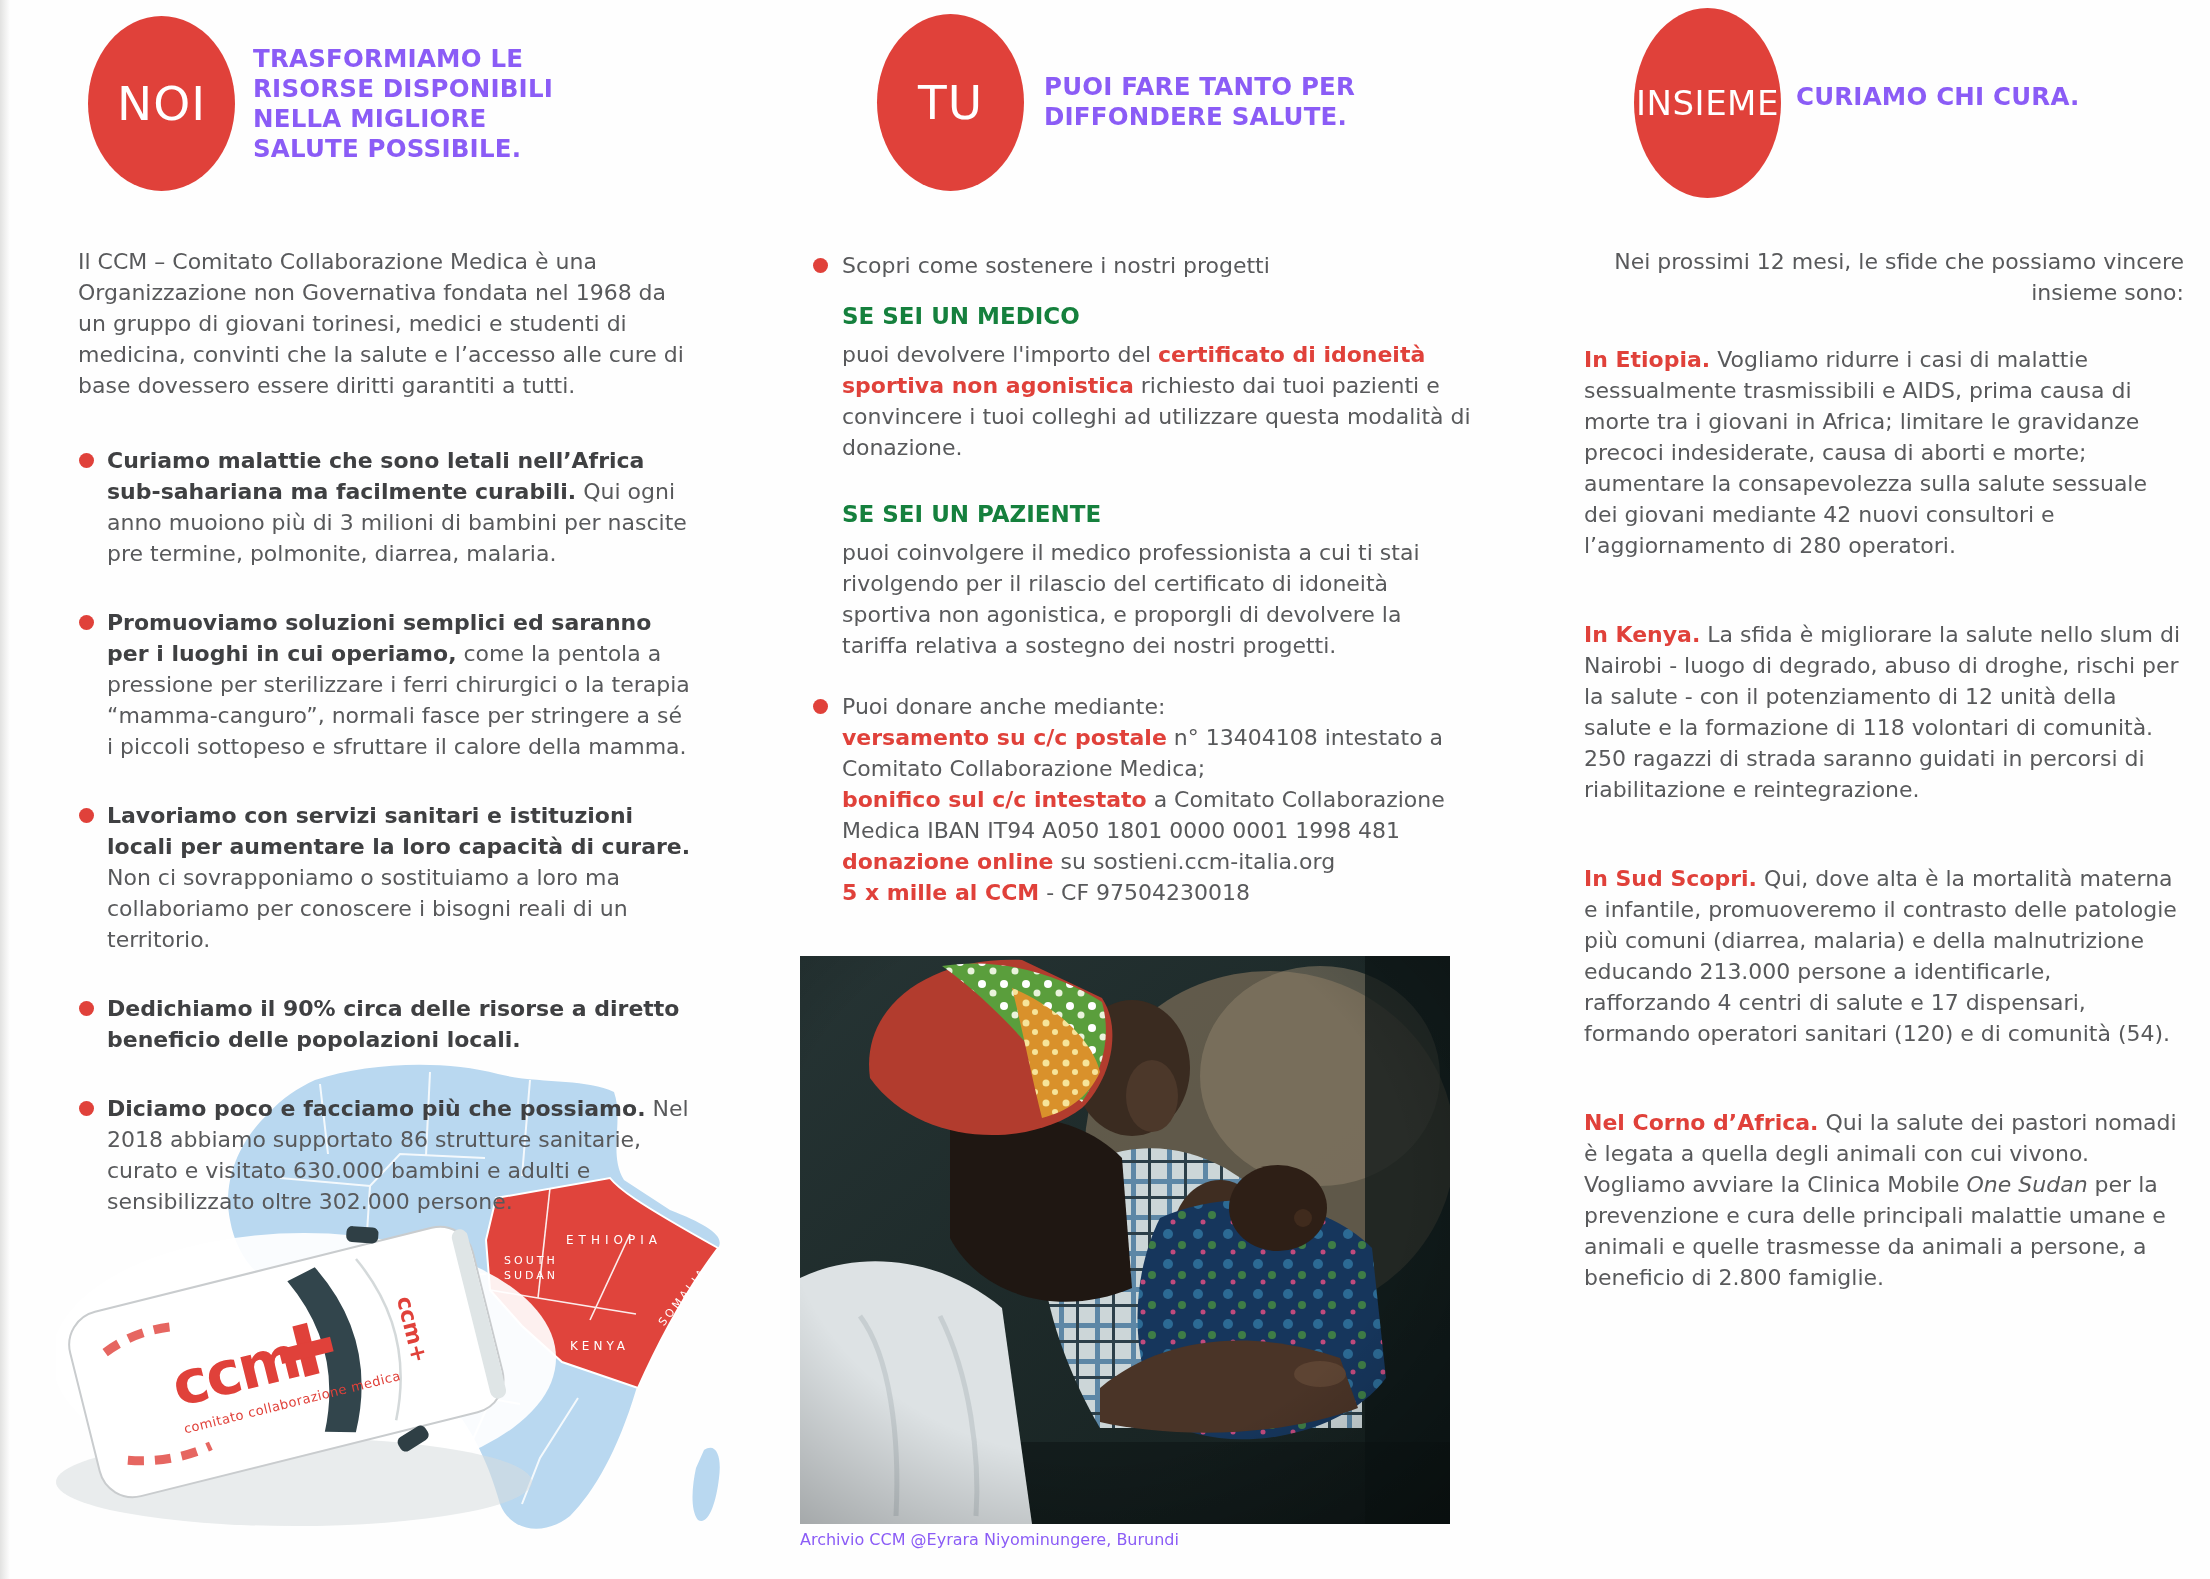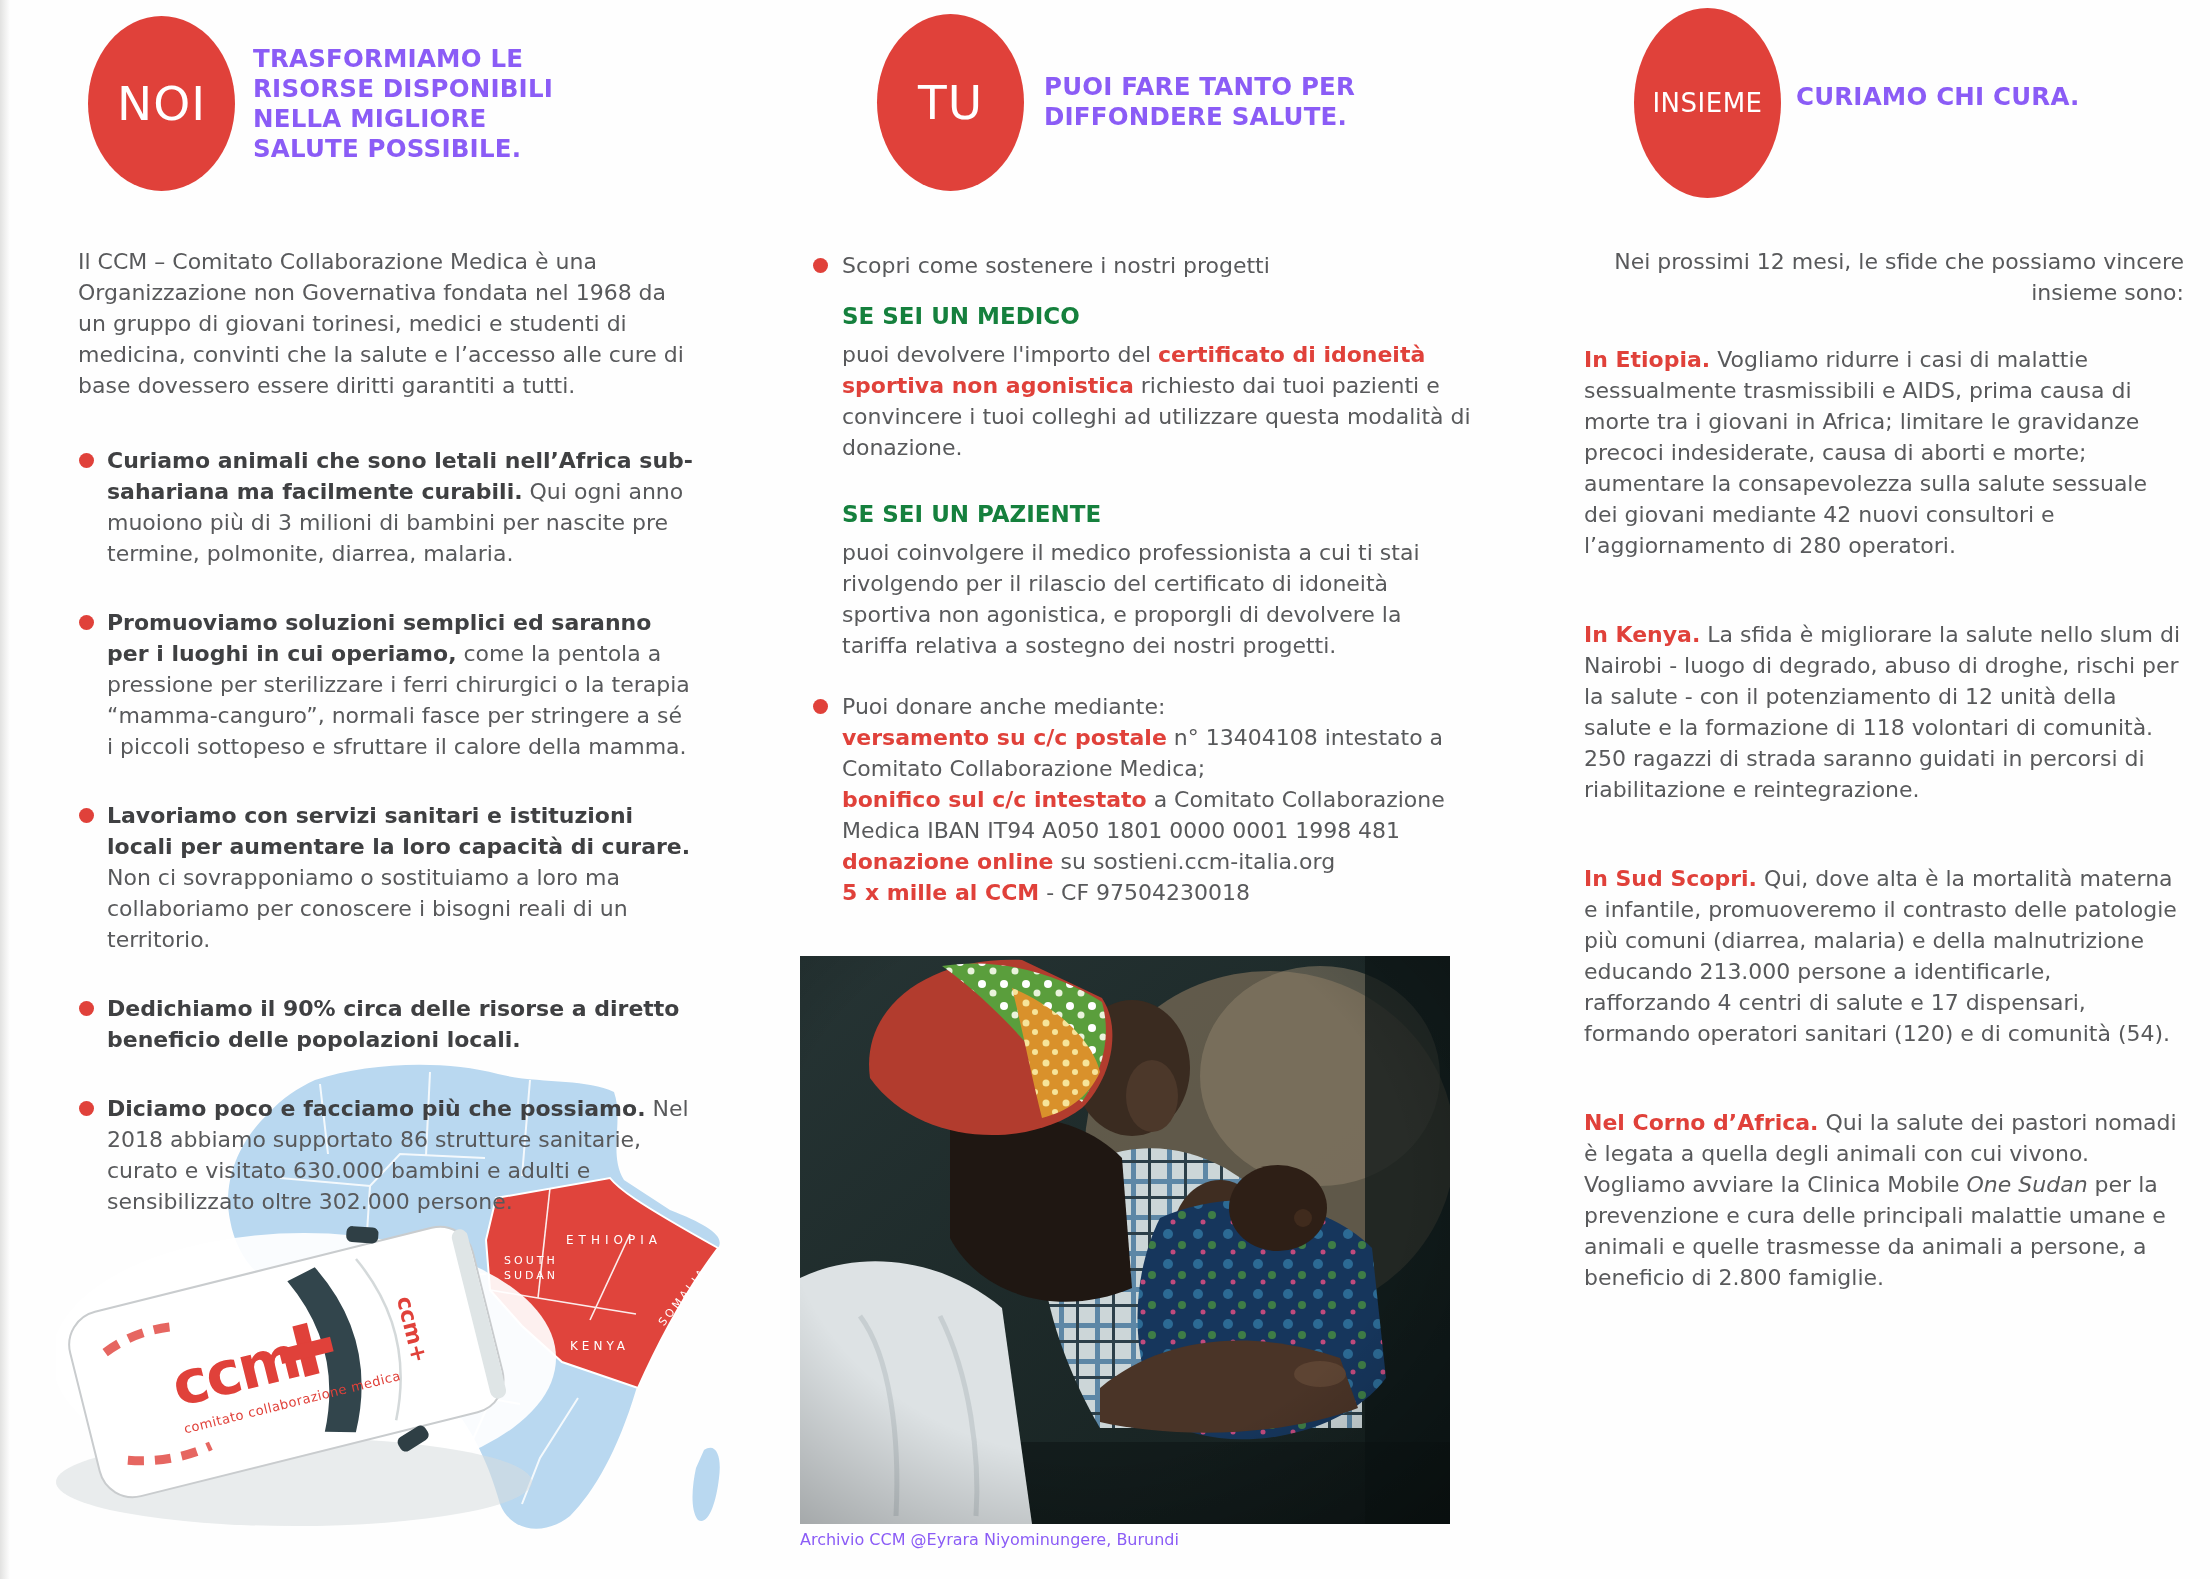--- a/index.html
+++ b/index.html
@@ -7,21 +7,21 @@
     position:relative;width:2210px;height:1579px;background:#fefefe;overflow:hidden;
     font-family:"DejaVu Sans","Liberation Sans",sans-serif;color:#58595b;
   }
   .scan-edge{position:absolute;left:0;top:0;width:10px;height:100%;
     background:linear-gradient(90deg,#cfcfcd,rgba(255,255,255,0));opacity:.6;}
   
   .badge{position:absolute;border-radius:50%;background:#e0413a;color:#fff;
     display:flex;align-items:center;justify-content:center;font-weight:500;z-index:3;}
   .badge-noi{left:88px;top:16px;width:147px;height:175px;font-size:47px;letter-spacing:1px;}
   .badge-tu{left:877px;top:14px;width:147px;height:177px;font-size:47px;letter-spacing:1px;}
-  .badge-ins{left:1634px;top:8px;width:147px;height:190px;font-size:26px;letter-spacing:.5px;}
+  .badge-ins{left:1634px;top:8px;width:147px;height:190px;font-size:34px;letter-spacing:.5px;}
   
   .headline{position:absolute;margin:0;color:#8b5cf6;font-weight:700;z-index:3;
     font-size:24.5px;line-height:30px;letter-spacing:.2px;}
   .hl-noi{left:253px;top:44px;width:335px;}
   .hl-tu{left:1044px;top:72px;width:330px;}
   .hl-ins{left:1796px;top:82px;width:390px;}
   
   .col{position:absolute;z-index:2;font-size:22px;line-height:31px;}
   .col p{margin:0;}
   b{color:#3f4042;font-weight:700;}
@@ -57,21 +57,21 @@
   <div class="scan-edge"></div>
 
   <div class="badge badge-noi">
     <span>NOI</span>
   </div>
   <h1 class="headline hl-noi">TRASFORMIAMO LE RISORSE DISPONIBILI NELLA MIGLIORE SALUTE POSSIBILE.</h1>
 
   <div class="col col-noi">
     <p class="intro">Il CCM – Comitato Collaborazione Medica è una Organizzazione non Governativa fondata nel 1968 da un gruppo di giovani torinesi, medici e studenti di medicina, convinti che la salute e l’accesso alle cure di base dovessero essere diritti garantiti a tutti.</p>
     <ul class="bullets">
-      <li><b>Curiamo animali che sono letali nell’Africa sub-sahariana ma facilmente curabili.</b><span> Qui ogni anno muoiono più di 3 milioni di bambini per nascite pre termine, polmonite, diarrea, malaria.</span></li>
+      <li><b>Curiamo malattie che sono letali nell’Africa sub-sahariana ma facilmente curabili.</b><span> Qui ogni anno muoiono più di 3 milioni di bambini per nascite pre termine, polmonite, diarrea, malaria.</span></li>
       <li><b>Promuoviamo soluzioni semplici ed saranno per i luoghi in cui operiamo,</b><span> come la pentola a pressione per sterilizzare i ferri chirurgici o la terapia “mamma-canguro”, normali fasce per stringere a sé i piccoli sottopeso e sfruttare il calore della mamma.</span></li>
       <li><b>Lavoriamo con servizi sanitari e istituzioni locali per aumentare la loro capacità di curare.</b><span> Non ci sovrapponiamo o sostituiamo a loro ma collaboriamo per conoscere i bisogni reali di un territorio.</span></li>
       <li><b>Dedichiamo il 90% circa delle risorse a diretto beneficio delle popolazioni locali.</b><span></span></li>
       <li><b>Diciamo poco e facciamo più che possiamo.</b><span> Nel 2018 abbiamo supportato 86 strutture sanitarie, curato e visitato 630.000 bambini e adulti e sensibilizzato oltre 302.000 persone.</span></li>
     </ul>
   </div>
 
   <svg class="map-svg" width="664" height="502" viewBox="0 0 664 502">
     <g transform="translate(14,0)">
       <path d="M245,22 C300,4 375,2 428,16 C468,26 516,20 544,34 C554,62 538,96 554,122

